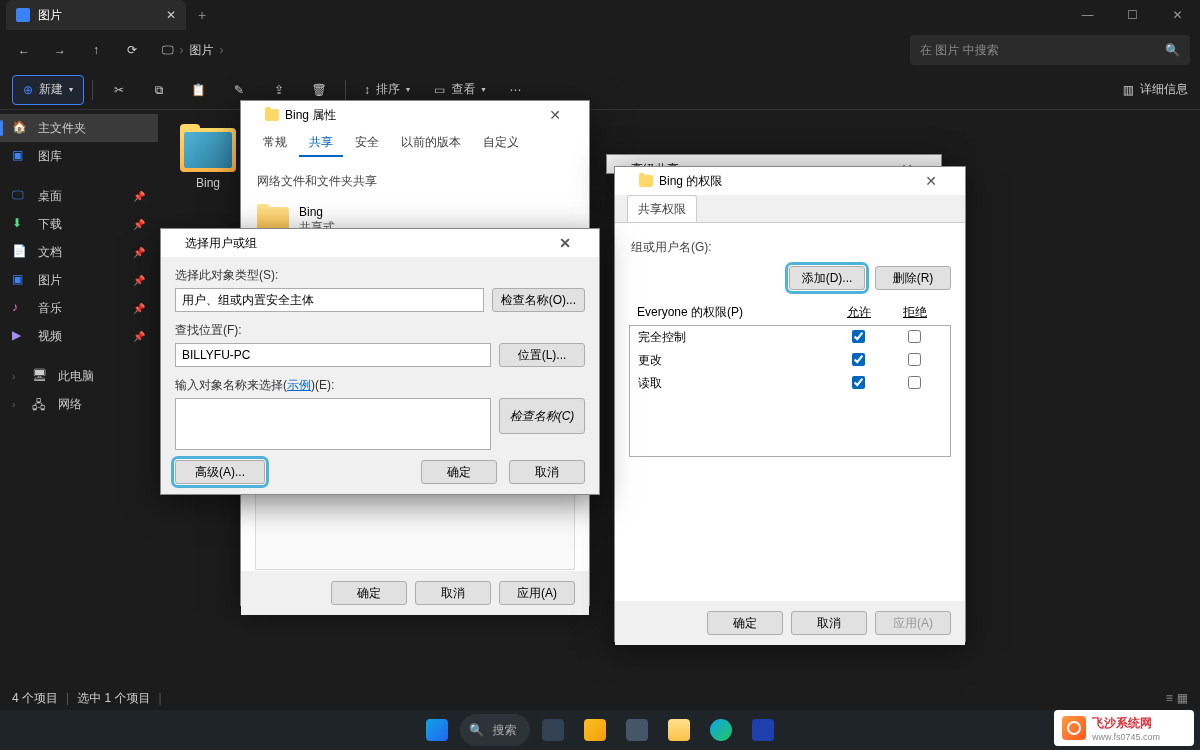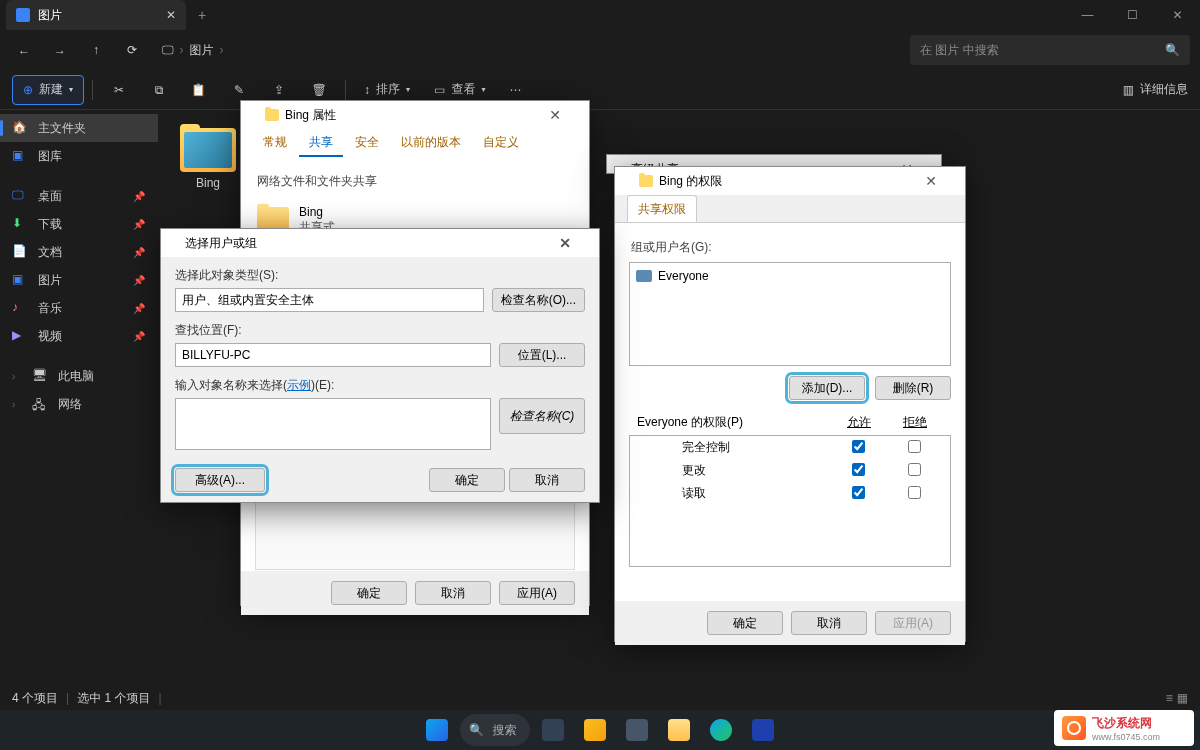--- a/index.html
+++ b/index.html
@@ -42,39 +42,39 @@
 .status-sep{color:#555;margin:0 4px;}
 .status-icons{margin-left:auto;display:flex;gap:4px;}
 
 .dialog{position:absolute;background:#f0f0f0;border:1px solid #888;box-shadow:0 8px 30px rgba(0,0,0,0.5);color:#000;}
 .dlg-title{height:28px;display:flex;align-items:center;padding:0 24px;gap:6px;font-size:12px;background:#fff;}
 .dlg-title-icon{width:14px;height:12px;background:#ffd968;display:inline-block;border-radius:2px;position:relative;}
 .dlg-title-icon::before{content:"";position:absolute;top:-2px;left:0;width:6px;height:3px;background:#ffd968;border-radius:2px 2px 0 0;}
 .dlg-close{margin-left:auto;cursor:pointer;color:#555;font-size:14px;width:20px;text-align:center;}
 .dlg-body{padding:10px 14px;}
 .dlg-tabs{display:flex;gap:2px;padding:0 12px;background:#fff;}
-.dlg-tab{padding:5px 10px 4px;border-bottom:2px solid transparent;color:#a16207;cursor:pointer;}
+.dlg-tab{padding:5px 10px 4px;border-bottom:2px solid transparent;color:#404040;cursor:pointer;}
 .dlg-tab.active{border-bottom-color:#0067c0;color:#0067c0;}
 .section-label{color:#444;margin:6px 2px 6px;}
 .file-share-box{border:1px solid #ccc;background:#fff;padding:10px;display:flex;align-items:center;gap:10px;min-height:48px;}
 .small-folder{width:32px;height:26px;background:linear-gradient(180deg,#ffe08a,#ffc04d);border-radius:3px;position:relative;flex-shrink:0;}
 .small-folder::before{content:"";position:absolute;top:-3px;left:0;width:12px;height:4px;background:#ffe08a;border-radius:2px 2px 0 0;}
 .dlg-buttons{display:flex;gap:8px;justify-content:flex-end;padding:10px 14px;background:#f0f0f0;}
 .btn{min-width:76px;height:24px;border:1px solid #adadad;background:#e1e1e1;border-radius:3px;cursor:pointer;font-size:12px;padding:0 8px;}
 .btn.highlighted{outline:3px solid #4fb3d9;outline-offset:1px;}
 .field-row{margin-bottom:10px;}
 .field-row label{display:block;margin-bottom:4px;color:#333;}
 .field-input{display:flex;gap:8px;align-items:flex-start;}
 .field-input input,.field-input .readonly{flex:1;height:24px;border:1px solid #adadad;padding:0 6px;background:#fff;}
 .field-input textarea{flex:1;height:52px;border:1px solid #adadad;padding:4px 6px;background:#fff;resize:none;}
 .listbox{border:1px solid #adadad;background:#fff;height:104px;padding:4px;overflow:auto;}
 .list-item{display:flex;align-items:center;gap:6px;padding:2px;}
 .group-icon{width:16px;height:12px;display:inline-block;background:#5b8ab3;border-radius:2px;}
 
-.perm-table{border:1px solid #adadad;background:#fff;padding-left:44px;}
+.perm-table{border:1px solid #adadad;background:#fff;}
 .perm-header{display:flex;padding:4px 8px;font-size:12px;}
 .perm-header .pcol1{flex:1;}
 .perm-header .pcol2,.perm-header .pcol3{width:56px;text-align:center;text-decoration:underline;}
 .perm-body{height:130px;overflow:auto;}
 .perm-row{display:flex;align-items:center;padding:3px 8px;}
 .perm-row .pcol1{flex:1;}
 .perm-row .pcol2,.perm-row .pcol3{width:56px;text-align:center;}
 input[type=checkbox]{accent-color:#0067c0;}
 a.example-link{color:#0066cc;}
 
@@ -283,26 +283,20 @@
   <div class="dlg-title">
     <span class="dlg-title-icon"></span>
     <span>Bing 的权限</span>
     <span class="dlg-close">✕</span>
   </div>
   <div class="dlg-tabs" style="background:#f0f0f0;border-bottom:1px solid #ccc;">
     <div class="dlg-tab" style="background:#fff;border:1px solid #ccc;border-bottom:none;border-radius:3px 3px 0 0;">共享权限</div>
   </div>
   <div class="dlg-body" style="background:#fff;height:378px;">
     <div class="section-label">组或用户名(G):</div>
-    <div class="listbox">
-      <div class="list-item">
-        <span class="group-icon"></span>
-        <span>Everyone</span>
-      </div>
-    </div>
     <div style="display:flex;gap:10px;justify-content:flex-end;margin:10px 0;">
       <button class="btn highlighted">添加(D)...</button>
       <button class="btn">删除(R)</button>
     </div>
     <div class="perm-header">
       <div class="pcol1">Everyone 的权限(P)</div>
       <div class="pcol2">允许</div>
       <div class="pcol3">拒绝</div>
     </div>
     <div class="perm-table">
@@ -354,21 +348,21 @@
     </div>
     <div class="field-row">
       <label>
         <span>输入对象名称来选择(</span><a href="#" class="example-link">示例</a><span>)(E):</span>
       </label>
       <div class="field-input">
         <textarea style=""></textarea>
         <button class="btn" style="min-width:86px;height:36px;align-self:flex-start;font-style:italic;">检查名称(C)</button>
       </div>
     </div>
-    <div style="display:flex;gap:4px;margin-top:18px;">
+    <div style="display:flex;gap:12px;margin-top:10px;">
       <button class="btn highlighted" style="min-width:90px;">高级(A)...</button>
       <div style="flex:1;"></div>
       <button class="btn">确定</button>
       <button class="btn">取消</button>
     </div>
   </div>
 </div>
 
 <div class="taskbar">
   <div class="taskbar-center">

